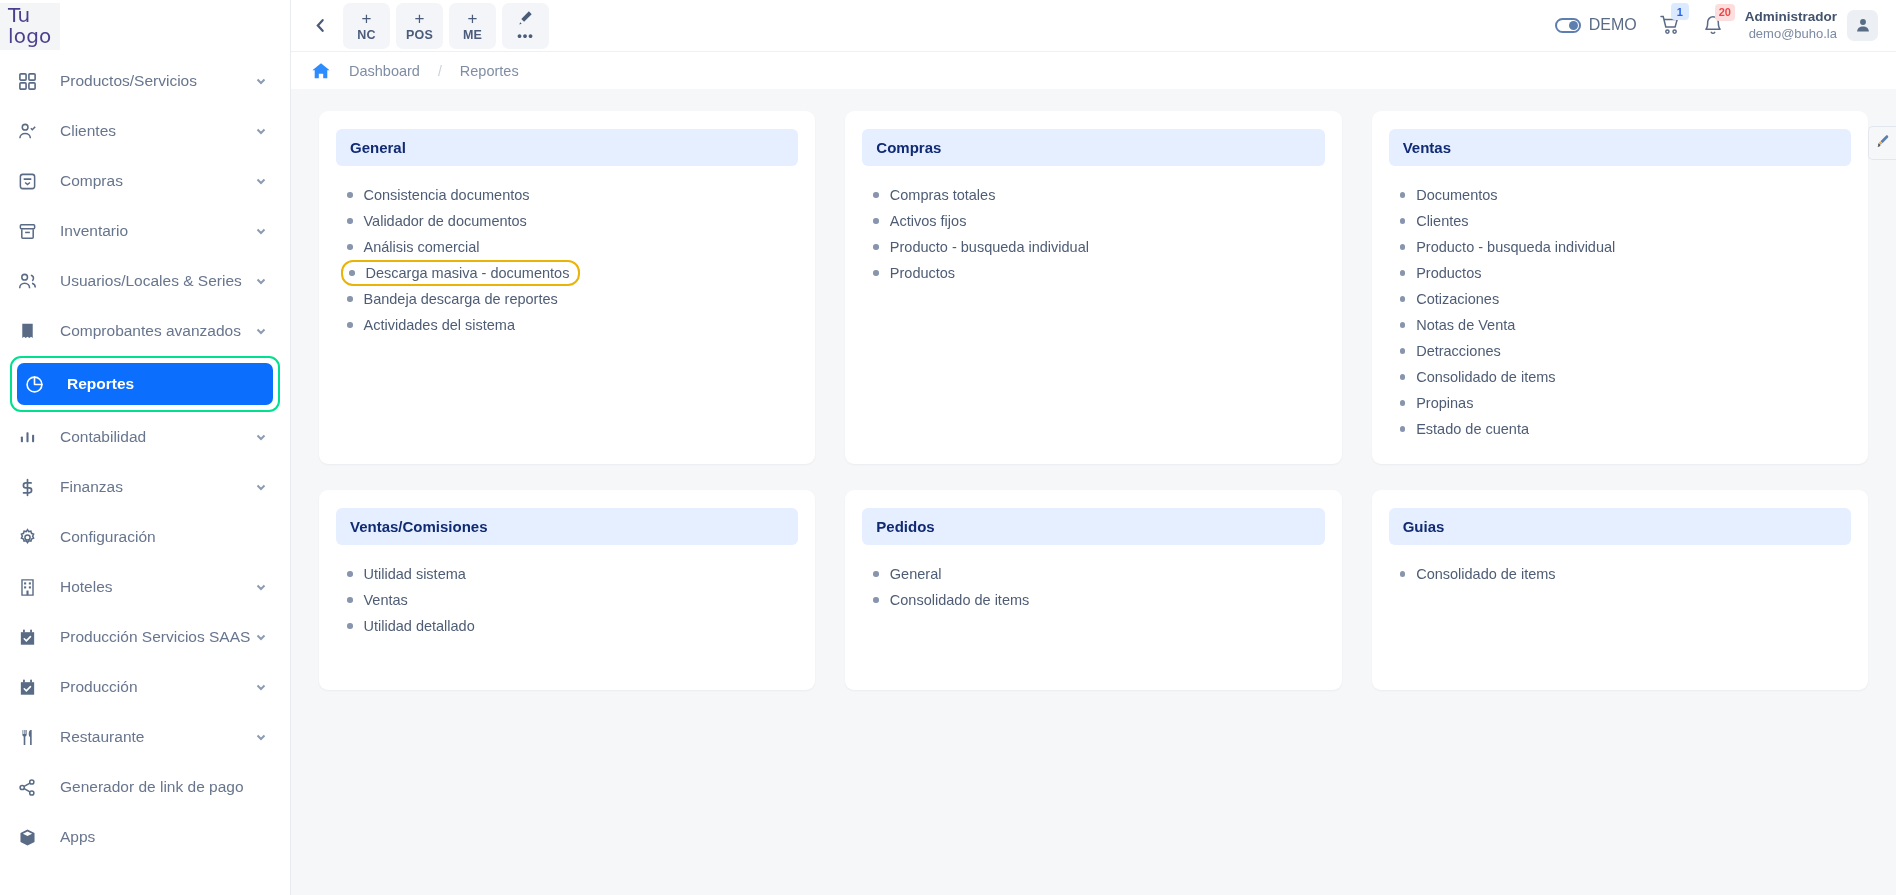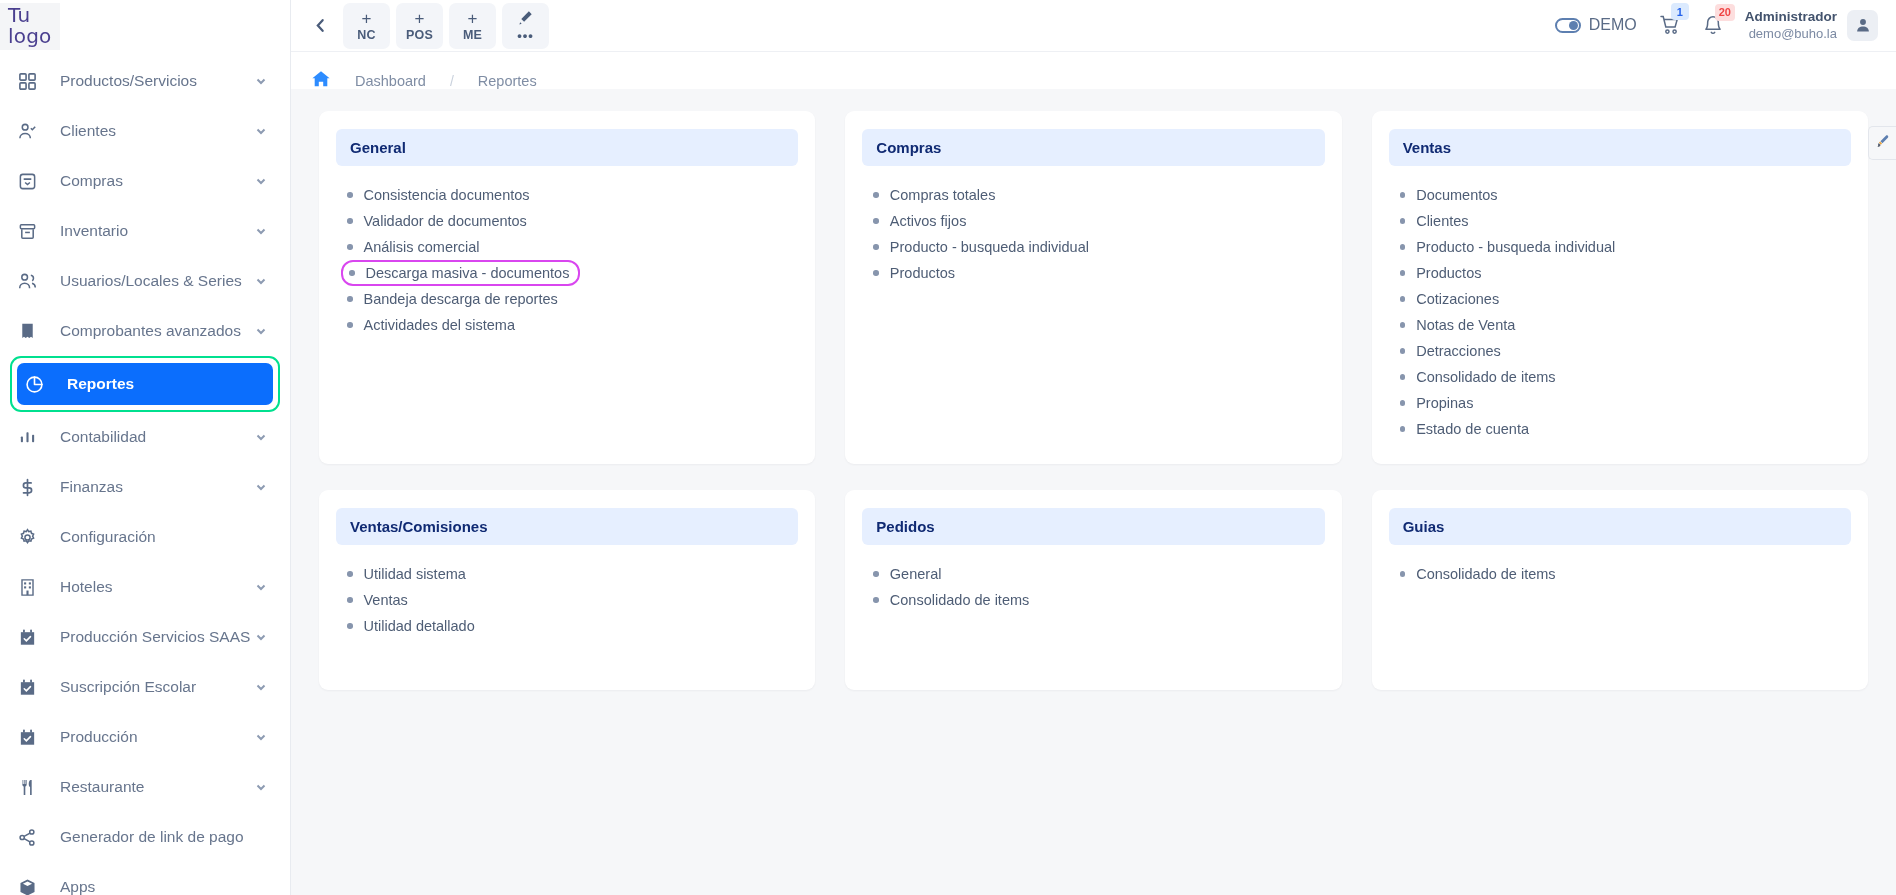--- a/index.html
+++ b/index.html
@@ -146,22 +146,22 @@
   .user-mail { font-size: 13px; color: #7c8aa3; }
   .avatar {
     width: 31px; height: 31px; border-radius: 7px;
     background: #eceff4; color: #5a6b86;
     display: flex; align-items: center; justify-content: center;
   }
 
   
   .breadcrumb-bar {
     height: 37px; flex: 0 0 37px;
-    display: flex; align-items: flex-end;
-    padding-left: 20px; gap: 24px;
+    display: flex; align-items: center;
+    padding-left: 20px; gap: 18px;
     background: #ffffff;
   }
   .home-ico { color: #2d8cff; display: flex; align-items: center; }
   .crumb { font-size: 14.5px; color: #7f8da4; cursor: pointer; }
   .crumb-sep { color: #c9d1dd; font-size: 14px; }
 
   
   .content {
     flex: 1 1 auto;
     background: #f6f7f9;
@@ -190,21 +190,21 @@
     display: flex; align-items: center; gap: 11px;
     font-size: 14.5px; color: #4e5d75;
     height: 26px; cursor: pointer;
   }
   .card-list li .dot {
     width: 5.5px; height: 5.5px; border-radius: 50%;
     background: #8795ad; flex: 0 0 5.5px;
   }
   .card-list li.highlight { margin: 0 0 0 -6px; padding: 0; }
   .card-list li.highlight .hl-box {
-    border: 2px solid #d946ef;
+    border: 2px solid #eab308;
     border-radius: 12px;
     padding: 3px 9px 3px 6px;
     display: flex; align-items: center; gap: 11px;
   }
 
   
   .theme-btn {
     position: absolute; right: 0; top: 126px;
     width: 28px; height: 34px;
     background: #f6f7f9;
@@ -406,36 +406,20 @@
           </svg>
       </span>
       <span class="nav-label">Producción Servicios SAAS</span>
       <span class="chev">
         <svg width="12" height="12" viewBox="0 0 12 12" fill="none" stroke="currentColor" stroke-width="2">
             <path d="M2.5 4.5L6 8l3.5-3.5"></path>
           </svg>
       </span>
     </div>
 
-    <div class="nav-item">
-      <span class="nav-ico">
-        <svg width="19" height="19" viewBox="0 0 20 20" fill="currentColor">
-            <path d="M3 4.4h14v13.2H3z"></path>
-            <rect x="5.3" y="1.6" width="1.9" height="3.4" rx=".8"></rect>
-            <rect x="12.8" y="1.6" width="1.9" height="3.4" rx=".8"></rect>
-            <path d="M6.6 11.3l2.2 2.2 4.3-4.4" stroke="#fff" stroke-width="1.7" fill="none" stroke-linecap="round"></path>
-          </svg>
-      </span>
-      <span class="nav-label">Suscripción Escolar</span>
-      <span class="chev">
-        <svg width="12" height="12" viewBox="0 0 12 12" fill="none" stroke="currentColor" stroke-width="2">
-            <path d="M2.5 4.5L6 8l3.5-3.5"></path>
-          </svg>
-      </span>
-    </div>
 
     <div class="nav-item">
       <span class="nav-ico">
         <svg width="19" height="19" viewBox="0 0 20 20" fill="currentColor">
             <path d="M3 4.4h14v13.2H3z"></path>
             <rect x="5.3" y="1.6" width="1.9" height="3.4" rx=".8"></rect>
             <rect x="12.8" y="1.6" width="1.9" height="3.4" rx=".8"></rect>
             <path d="M6.6 11.3l2.2 2.2 4.3-4.4" stroke="#fff" stroke-width="1.7" fill="none" stroke-linecap="round"></path>
           </svg>
       </span>

